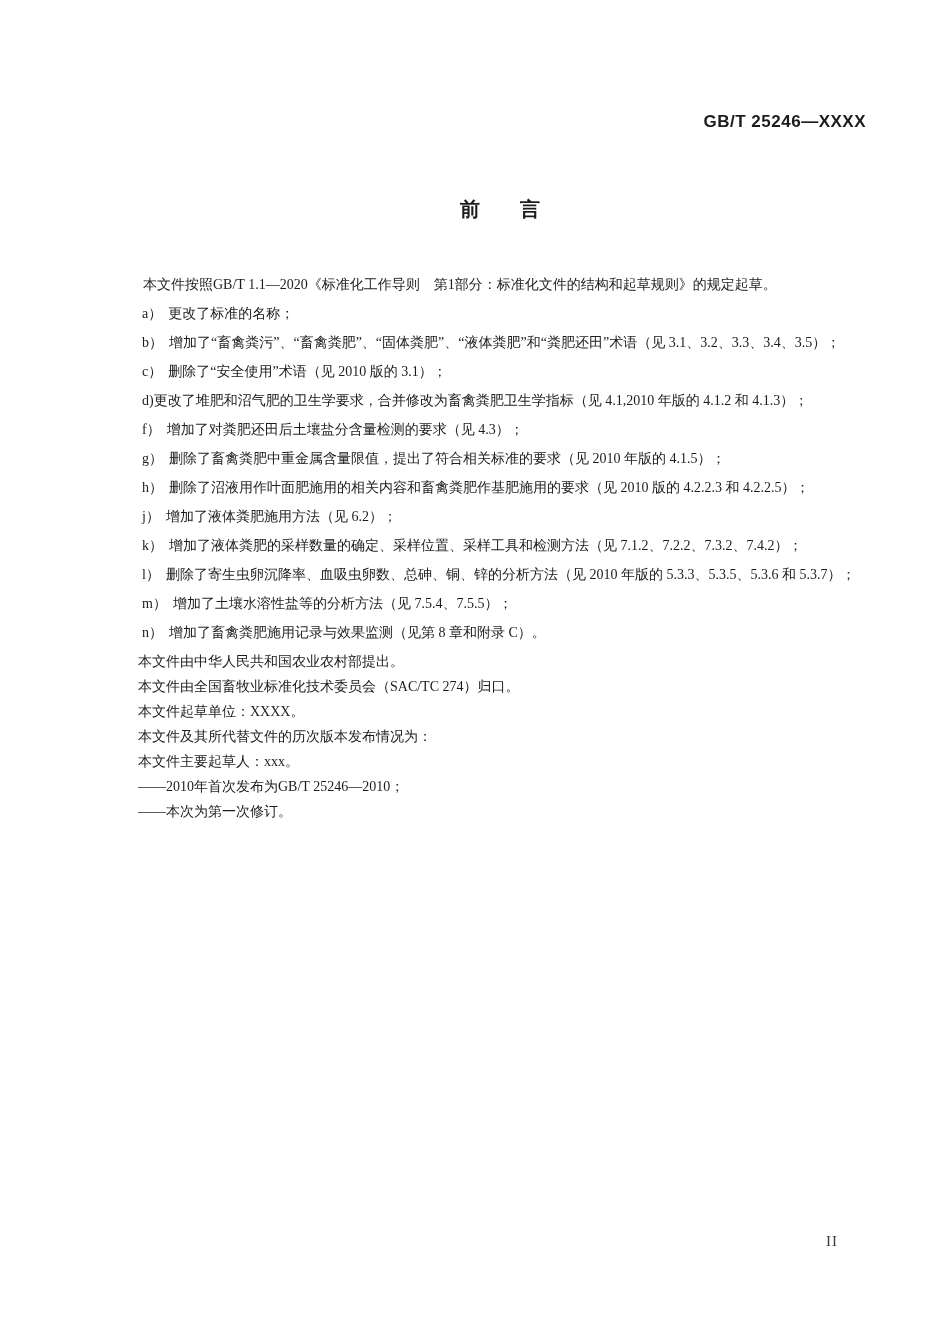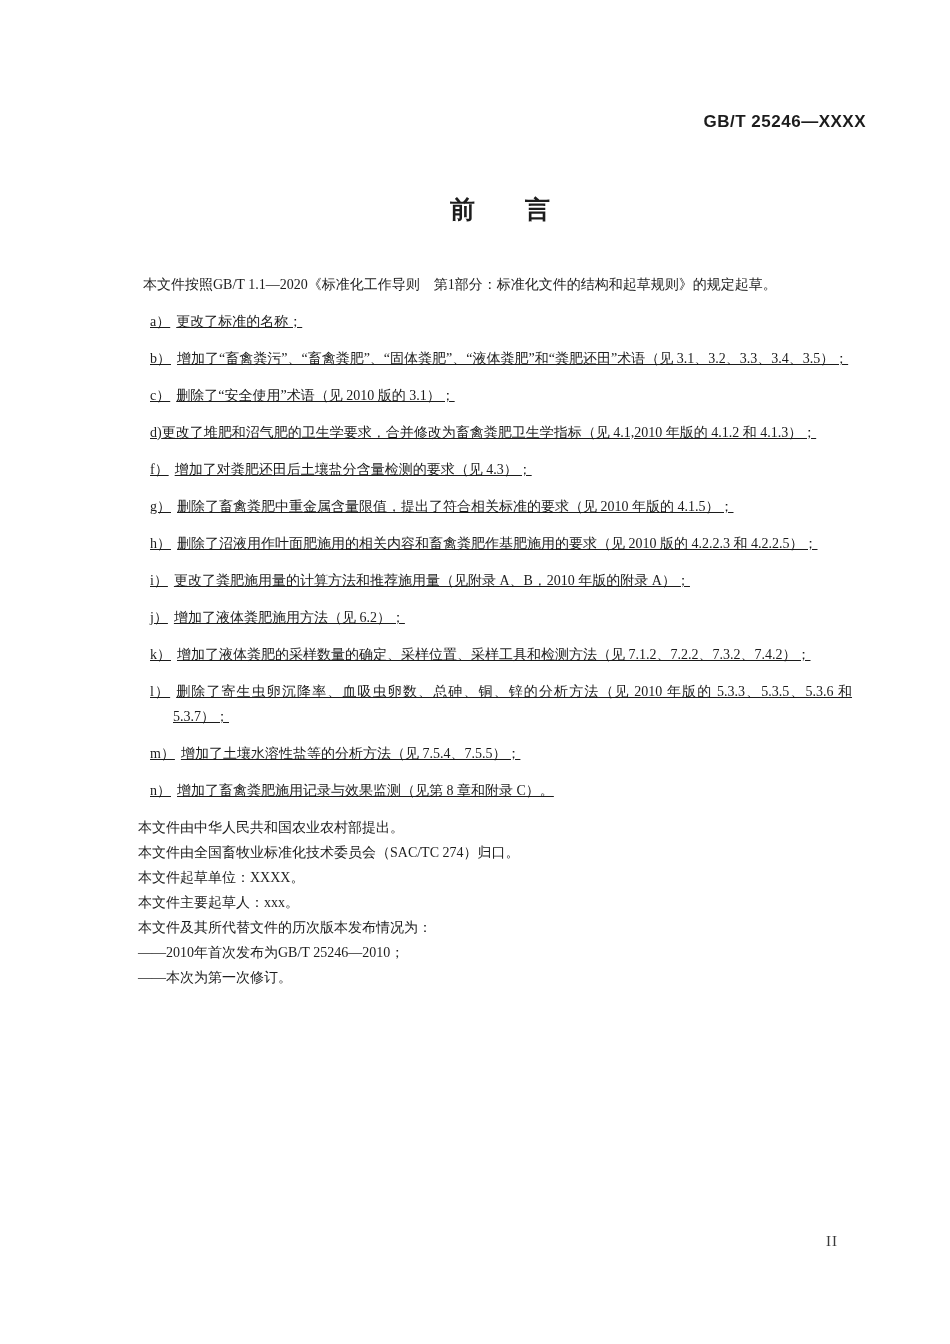--- a/index.html
+++ b/index.html
@@ -24,35 +24,35 @@
     white-space: nowrap;
   }
   .doc-title {
     position: absolute;
     top: 190px;
     left: 50px;
     right: 0;
     margin: 0;
     text-align: center;
     font-family: "Liberation Sans", "DejaVu Sans", sans-serif;
-    font-size: 25px;
+    font-size: 20px;
     font-weight: bold;
     line-height: 38px;
   }
   .content {
     position: absolute;
     top: 272px;
     left: 88px;
     width: 776px;
     font-size: 14px;
     line-height: 25px;
     text-align: justify;
   }
   .para { margin: 0; text-indent: 55px; }
-  .list-item { margin: 12px; padding-left: 73px; text-indent: -23px; text-decoration: underline; }
+  .list-item { margin: 4px; padding-left: 73px; text-indent: -23px; }
   .list-item.flush { padding-left: 0; text-indent: 50px; }
   .li-label { margin-right: 6px; }
   .list-item.flush .li-label { margin-right: 0; }
   .closing { margin: 0; text-indent: 50px; }
   .page-number {
     position: absolute;
     top: 1233px;
     left: 826px;
     font-size: 15px;
     letter-spacing: 1px;
@@ -71,30 +71,29 @@
 
   <p class="para">本文件按照GB/T 1.1—2020《标准化工作导则　第1部分：标准化文件的结构和起草规则》的规定起草。</p>
 
   <div class="list-item"><span class="li-label">a）</span><span>更改了标准的名称；</span></div>
   <div class="list-item"><span class="li-label">b）</span><span>增加了“畜禽粪污”、“畜禽粪肥”、“固体粪肥”、“液体粪肥”和“粪肥还田”术语（见 3.1、3.2、3.3、3.4、3.5）；</span></div>
   <div class="list-item"><span class="li-label">c）</span><span>删除了“安全使用”术语（见 2010 版的 3.1）；</span></div>
   <div class="list-item flush"><span class="li-label">d)</span><span>更改了堆肥和沼气肥的卫生学要求，合并修改为畜禽粪肥卫生学指标（见 4.1,2010 年版的 4.1.2 和 4.1.3）；</span></div>
   <div class="list-item"><span class="li-label">f）</span><span>增加了对粪肥还田后土壤盐分含量检测的要求（见 4.3）；</span></div>
   <div class="list-item"><span class="li-label">g）</span><span>删除了畜禽粪肥中重金属含量限值，提出了符合相关标准的要求（见 2010 年版的 4.1.5）；</span></div>
   <div class="list-item"><span class="li-label">h）</span><span>删除了沼液用作叶面肥施用的相关内容和畜禽粪肥作基肥施用的要求（见 2010 版的 4.2.2.3 和 4.2.2.5）；</span></div>
-  <div class="list-item"><span class="li-label">i）</span><span>更改了粪肥施用量的计算方法和推荐施用量（见附录 A、B，2010 年版的附录 A）；</span></div>
   <div class="list-item"><span class="li-label">j）</span><span>增加了液体粪肥施用方法（见 6.2）；</span></div>
   <div class="list-item"><span class="li-label">k）</span><span>增加了液体粪肥的采样数量的确定、采样位置、采样工具和检测方法（见 7.1.2、7.2.2、7.3.2、7.4.2）；</span></div>
   <div class="list-item"><span class="li-label">l）</span><span>删除了寄生虫卵沉降率、血吸虫卵数、总砷、铜、锌的分析方法（见 2010 年版的 5.3.3、5.3.5、5.3.6 和 5.3.7）；</span></div>
   <div class="list-item"><span class="li-label">m）</span><span>增加了土壤水溶性盐等的分析方法（见 7.5.4、7.5.5）；</span></div>
   <div class="list-item"><span class="li-label">n）</span><span>增加了畜禽粪肥施用记录与效果监测（见第 8 章和附录 C）。</span></div>
 
   <p class="closing">本文件由中华人民共和国农业农村部提出。</p>
   <p class="closing">本文件由全国畜牧业标准化技术委员会（SAC/TC 274）归口。</p>
   <p class="closing">本文件起草单位：XXXX。</p>
+  <p class="closing">本文件及其所代替文件的历次版本发布情况为：</p>
   <p class="closing">本文件主要起草人：xxx。</p>
-  <p class="closing">本文件及其所代替文件的历次版本发布情况为：</p>
   <p class="closing">——2010年首次发布为GB/T 25246—2010；</p>
   <p class="closing">——本次为第一次修订。</p>
 
 </div>
 
 <div class="page-number">II</div>
 
 </body></html>

